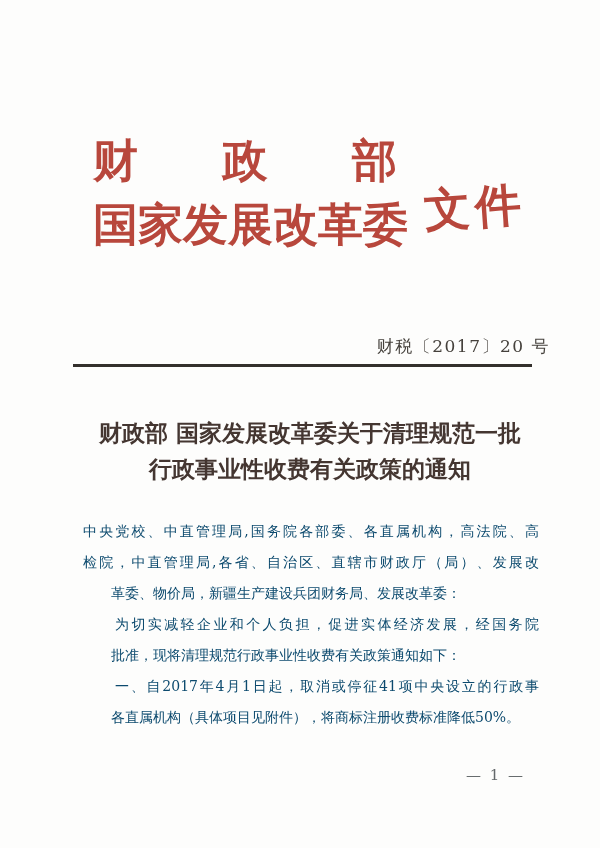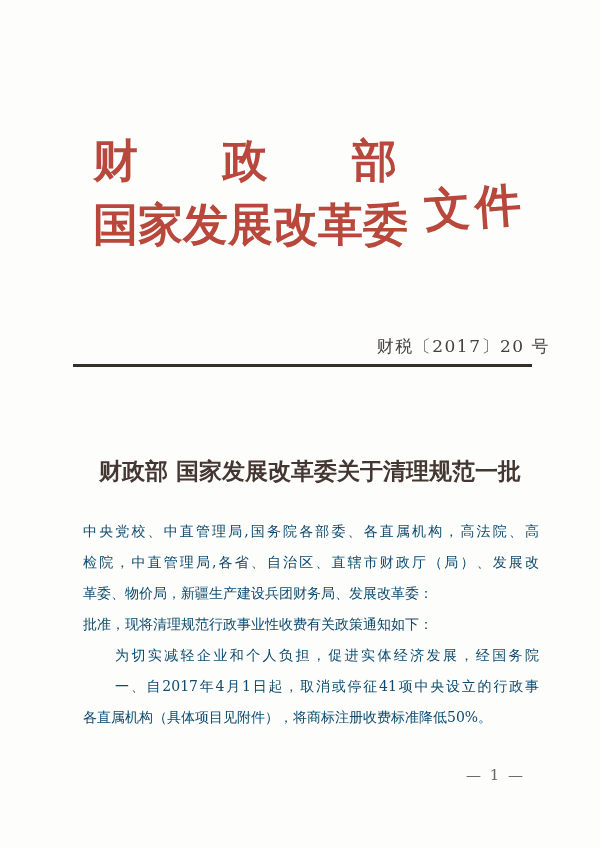--- a/index.html
+++ b/index.html
@@ -77,21 +77,20 @@
   .doc-title {
     position: absolute;
     left: 70px;
     top: 415px;
     width: 480px;
     text-align: center;
     font-size: 23px;
     font-weight: bold;
     color: #443631;
     line-height: 36px;
-    margin-top: 38px;
   }
 
   
   .body-text {
     position: absolute;
     left: 83px;
     top: 516px;
     width: 456px;
     font-size: 14px;
     color: #0c4a6e;
@@ -99,20 +98,21 @@
   }
   .bline {
     height: 31px;
     white-space: nowrap;
     text-align: justify;
     text-align-last: justify;
   }
   .bline.last {
     text-align: right;
     text-align-last: left;
+    margin-left: 28px;
   }
   .bline.indent {
     text-indent: 32px;
   }
 
   .page-num {
     position: absolute;
     left: 466px;
     top: 766px;
     font-size: 15px;
@@ -141,27 +141,28 @@
     <span>委</span>
   </div>
   <div class="doc-type">文件</div>
 
   <div class="doc-number">财税〔2017〕20 号</div>
 
   <div class="rule"></div>
 
   <div class="doc-title">
     <div>财政部 国家发展改革委关于清理规范一批</div>
+    <div>行政事业性收费有关政策的通知</div>
   </div>
 
   <div class="body-text">
     <div class="bline">中央党校、中直管理局,国务院各部委、各直属机构，高法院、高</div>
     <div class="bline">检院，中直管理局,各省、自治区、直辖市财政厅（局）、发展改</div>
     <div class="bline last">革委、物价局，新疆生产建设兵团财务局、发展改革委：</div>
+    <div class="bline indent">为切实减轻企业和个人负担，促进实体经济发展，经国务院</div>
     <div class="bline last">批准，现将清理规范行政事业性收费有关政策通知如下：</div>
-    <div class="bline indent">为切实减轻企业和个人负担，促进实体经济发展，经国务院</div>
     <div class="bline indent">一、自2017年4月1日起，取消或停征41项中央设立的行政事</div>
     <div class="bline last">各直属机构（具体项目见附件），将商标注册收费标准降低50%。</div>
   </div>
 
   <div class="page-num">— 1 —</div>
 
 </div>
 
 </body></html>

